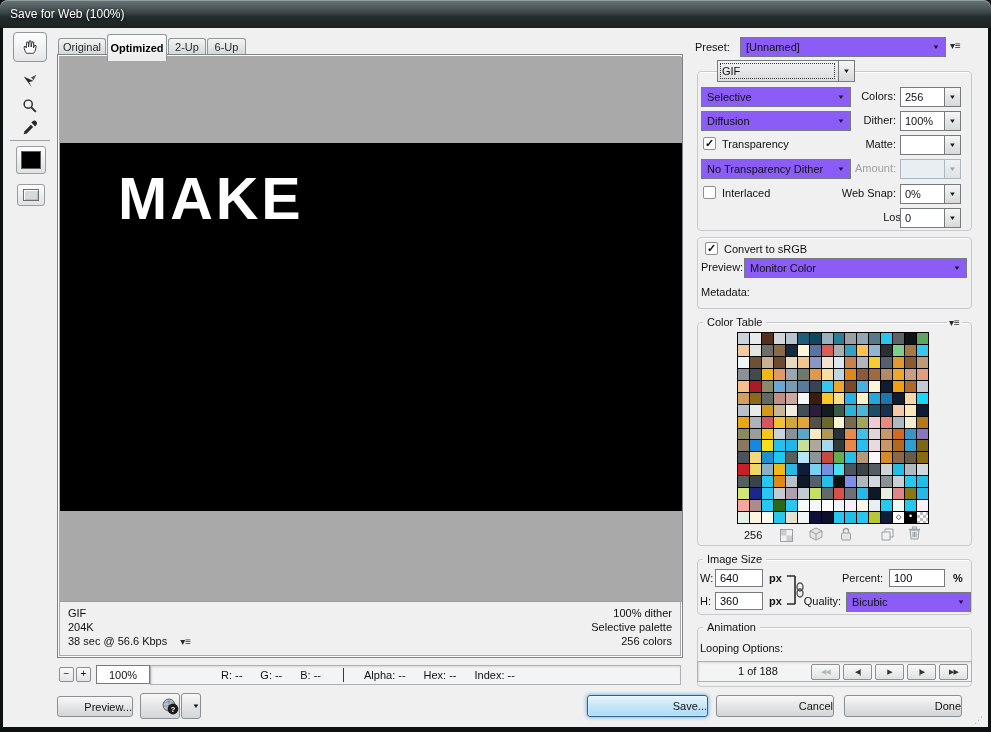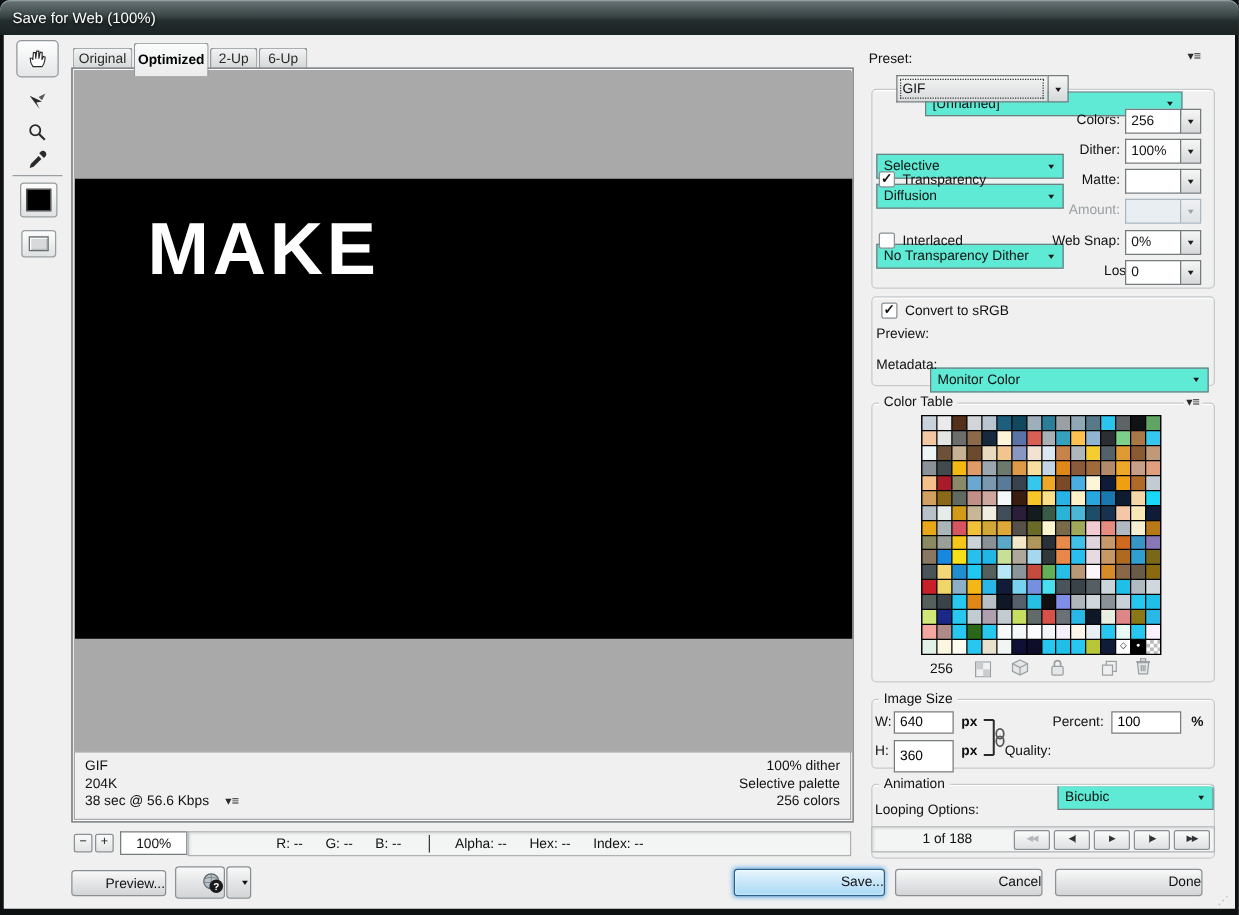--- a/index.html
+++ b/index.html
@@ -51,22 +51,22 @@
   .pv-info .r { position:absolute; right:8px; top:4px; line-height:14px; text-align:right; }
 
   .pmenu { display:inline-block; cursor:default; color:#2a2a2a; }
   .pmenu::after { content:"▾≡"; font-size:10px; letter-spacing:0px; }
 
   
   .lbl { position:absolute; white-space:nowrap; }
   .rlab { position:absolute; text-align:right; white-space:nowrap; }
   .dim { color:#9aa0a4; }
 
-  .dd { position:absolute; background:#5eead4; border:1px solid #767b7e; display:flex;
-      align-items:center; padding:0 18px 0 5px; overflow:hidden; white-space:nowrap;margin-top:36px; }
+  .dd { position:absolute; background:#8b5cf6; border:1px solid #767b7e; display:flex;
+      align-items:center; padding:0 18px 0 5px; overflow:hidden; white-space:nowrap; }
   .dd::after { content:"▼"; position:absolute; right:5px; top:50%;
       transform:translateY(-50%) scaleY(.75); font-size:8px; color:#1a1a1a; }
 
   .combo { position:absolute; display:flex; }
   .combo .cfield { flex:1; background:#fff; border:1px solid #767b7e; border-right:none;
       display:flex; align-items:center; padding:0 4px; white-space:nowrap; }
   .combo .cbtn { width:17px; background:linear-gradient(#f6f6f6,#d6d8d9); border:1px solid #767b7e;
       display:flex; align-items:center; justify-content:center; }
   .combo .cbtn::after { content:"▼"; font-size:8px; transform:scaleY(.75); color:#1a1a1a; }
   .combo.disabled .cfield { background:#e8eef2; border-color:#a9b8c2; }
@@ -577,21 +577,21 @@
       </svg>
   </div>
 
   <div class="grp" style="left:694px; top:531px; width:275px; height:56px;"></div>
   <div class="leg" style="left:700px; top:525px;">Image Size</div>
 
   <div class="lbl" style="left:697px; top:544px;">W:</div>
   <input class="lbl" style="left: 712px; top: 541px; width: 48px; height: 18px; border: 1px solid rgb(118, 123, 126); padding: 0px 4px; font-size: 11px; font-family: inherit;" value="640">
   <div class="lbl" style="left:766px; top:544px; font-weight:bold;">px</div>
   <div class="lbl" style="left:697px; top:567px;">H:</div>
-  <input class="lbl" style="left: 712px; top: 564px; width: 48px; height: 26px; border: 1px solid rgb(118, 123, 126); padding: 0px 4px; font-size: 11px; font-family: inherit;" value="360">
+  <input class="lbl" style="left: 712px; top: 564px; width: 48px; height: 18px; border: 1px solid rgb(118, 123, 126); padding: 0px 4px; font-size: 11px; font-family: inherit;" value="360">
   <div class="lbl" style="left:766px; top:567px; font-weight:bold;">px</div>
 
   <div class="lbl" style="left:782px; top:542px;">
     <svg width="22" height="40" viewBox="0 0 22 40">
         <path d="M2 6 H10 M10 6 V34 M2 34 H10" fill="none" stroke="#2a2a2a" stroke-width="1.6"></path>
         <ellipse cx="15" cy="17" rx="3" ry="4" fill="none" stroke="#555" stroke-width="1.4"></ellipse>
         <ellipse cx="15" cy="23" rx="3" ry="4" fill="none" stroke="#555" stroke-width="1.4"></ellipse>
       </svg>
   </div>
 

